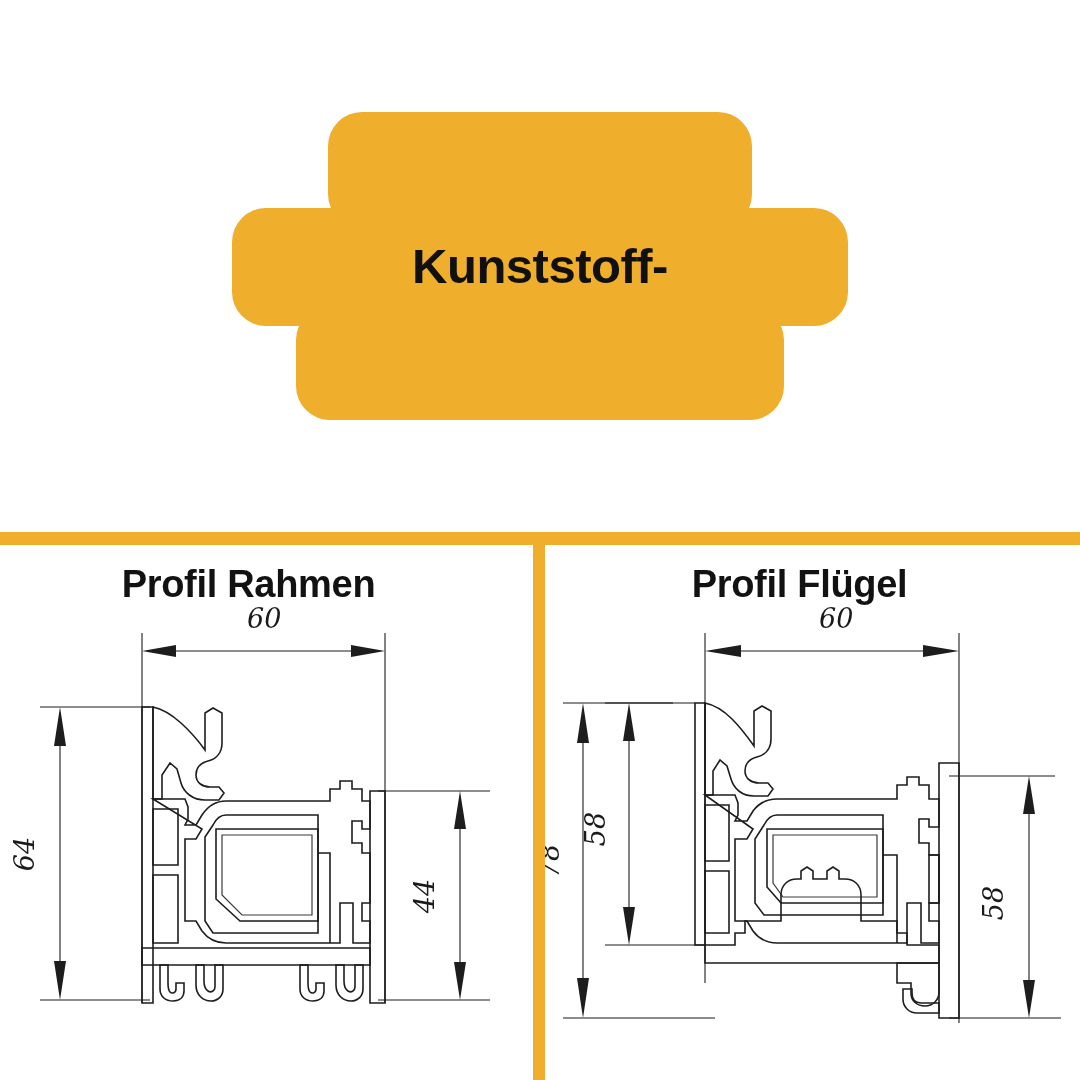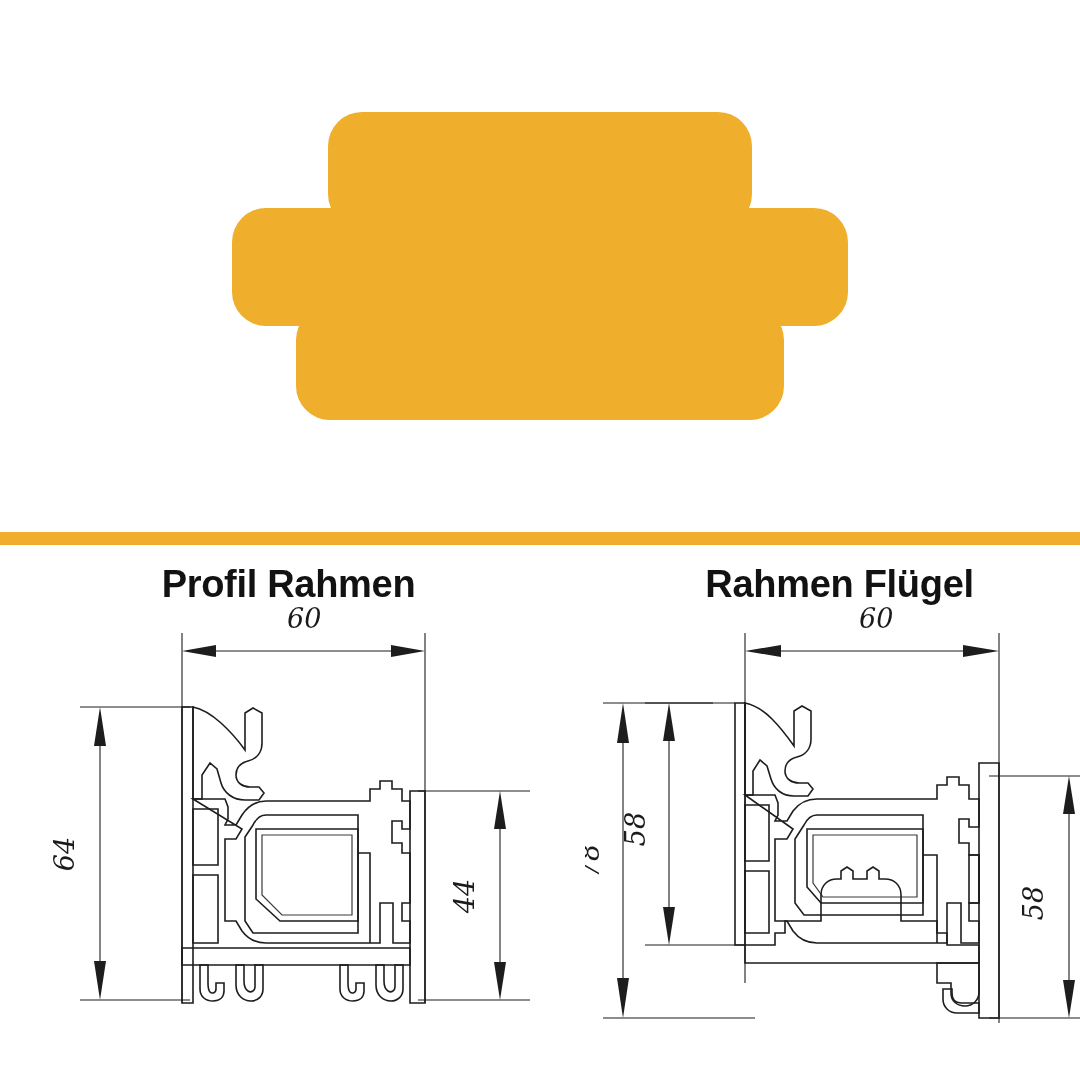--- a/index.html
+++ b/index.html
@@ -52,21 +52,20 @@
   }
   #divider-vertical{
     position:absolute; left:533px; top:532px; width:12px; height:548px;
     background:var(--accent);
   }
 
   
   .panel{
     position:absolute; top:545px; height:535px;
     background:#ffffff;
-    margin-left:40px;
   }
   #panel-left { left:0px;   width:533px; }
   #panel-right{ left:545px; width:535px; }
 
   .panel-title{
     position:absolute; top:18px; left:0; width:100%;
     text-align:center;
     font-size:38px; font-weight:bold; color:#121212;
     letter-spacing:-0.3px;
   }
@@ -93,20 +92,21 @@
 <body>
 
 <div id="header">
 
   <div id="banner">
     <div class="banner-slab slab-top"></div>
     <div class="banner-slab slab-mid"></div>
     <div class="banner-slab slab-bot"></div>
 
     <div id="banner-text">
+      <div class="banner-line">Kunststoff-</div>
     </div>
   </div>
 
 </div>
 
 <div id="divider-horizontal"></div>
 <div id="divider-vertical"></div>
 
 <div class="panel" id="panel-left">
   <div class="panel-title">Profil Rahmen</div>
@@ -211,21 +211,21 @@
                             C 345,386 344,383 344,378
                             L 344,362 Z"></path>
 
         <path class="ln" d="M370,188 L385,188 L385,400 L370,400 Z"></path>
       </g>
     </svg>
   </div>
 </div>
 
 <div class="panel" id="panel-right">
-  <div class="panel-title">Rahmen Flügel</div>
+  <div class="panel-title">Profil Flügel</div>
 
   <div class="drawing">
     <svg viewBox="0 0 535 463" preserveAspectRatio="xMidYMid meet">
 
       <g>
         <line class="ext" x1="160" y1="30" x2="160" y2="380"></line>
         <line class="ext" x1="414" y1="30" x2="414" y2="420"></line>
         <line class="ext" x1="166" y1="48" x2="408" y2="48"></line>
         <polygon class="arrowfill" points="160,48 196,42 196,54"></polygon>
         <polygon class="arrowfill" points="414,48 378,42 378,54"></polygon>

